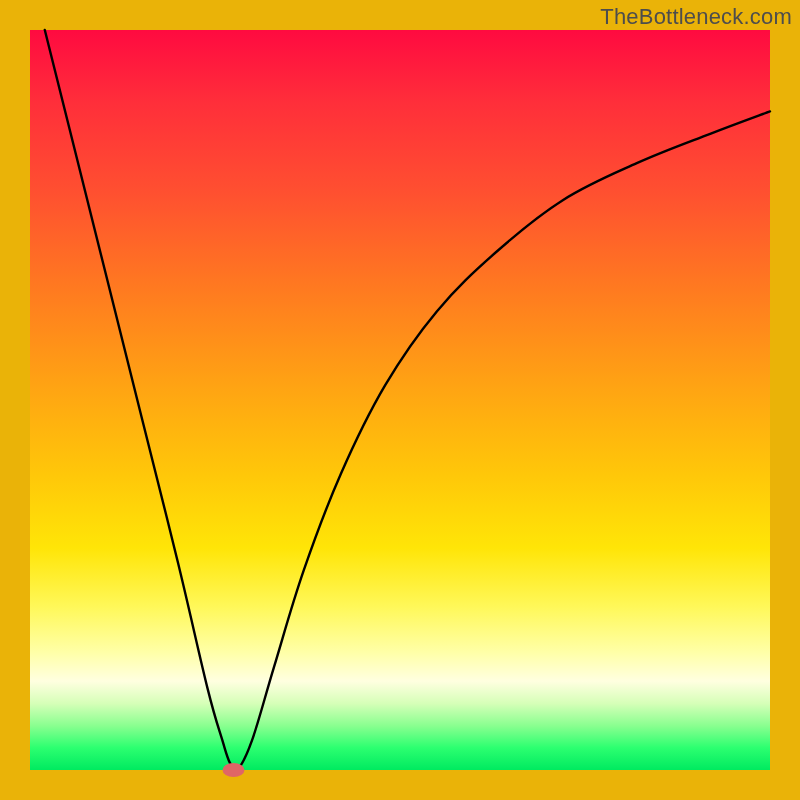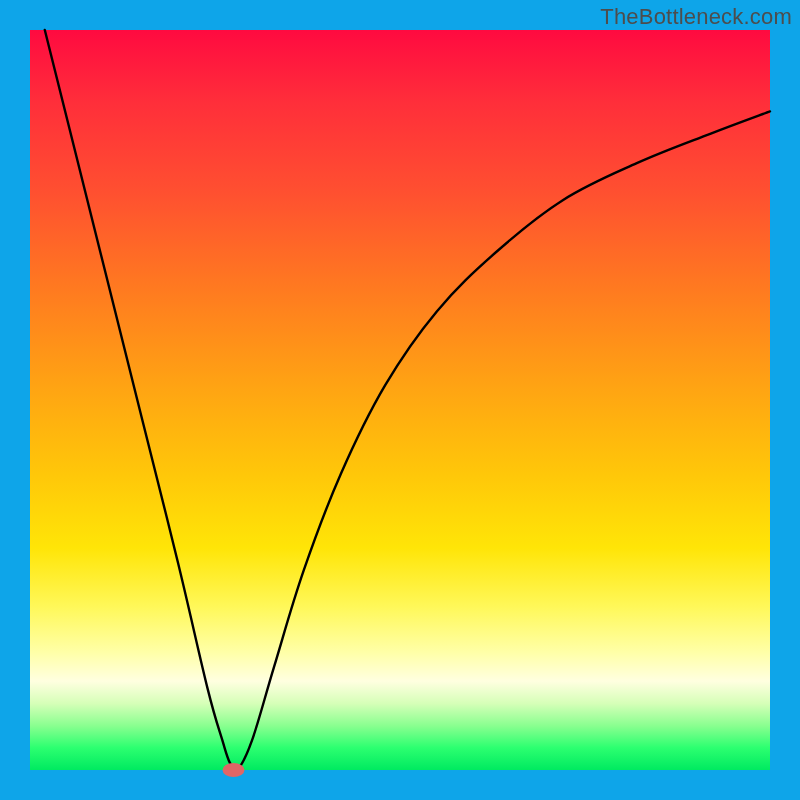--- a/index.html
+++ b/index.html
@@ -8,21 +8,21 @@
     width: 800px;
     height: 800px;
     overflow: hidden;
     background: #000;
     font-family: Arial, Helvetica, sans-serif;
   }
   .frame {
     position: relative;
     width: 800px;
     height: 800px;
-    background: #0ea5e9;
+    background: #eab308;
   }
   .plot {
     position: absolute;
     left: 30px;
     top: 30px;
     width: 740px;
     height: 740px;
     background: linear-gradient(to bottom,
       #ff0a40 0%,
       #ff2f3a 10%,

